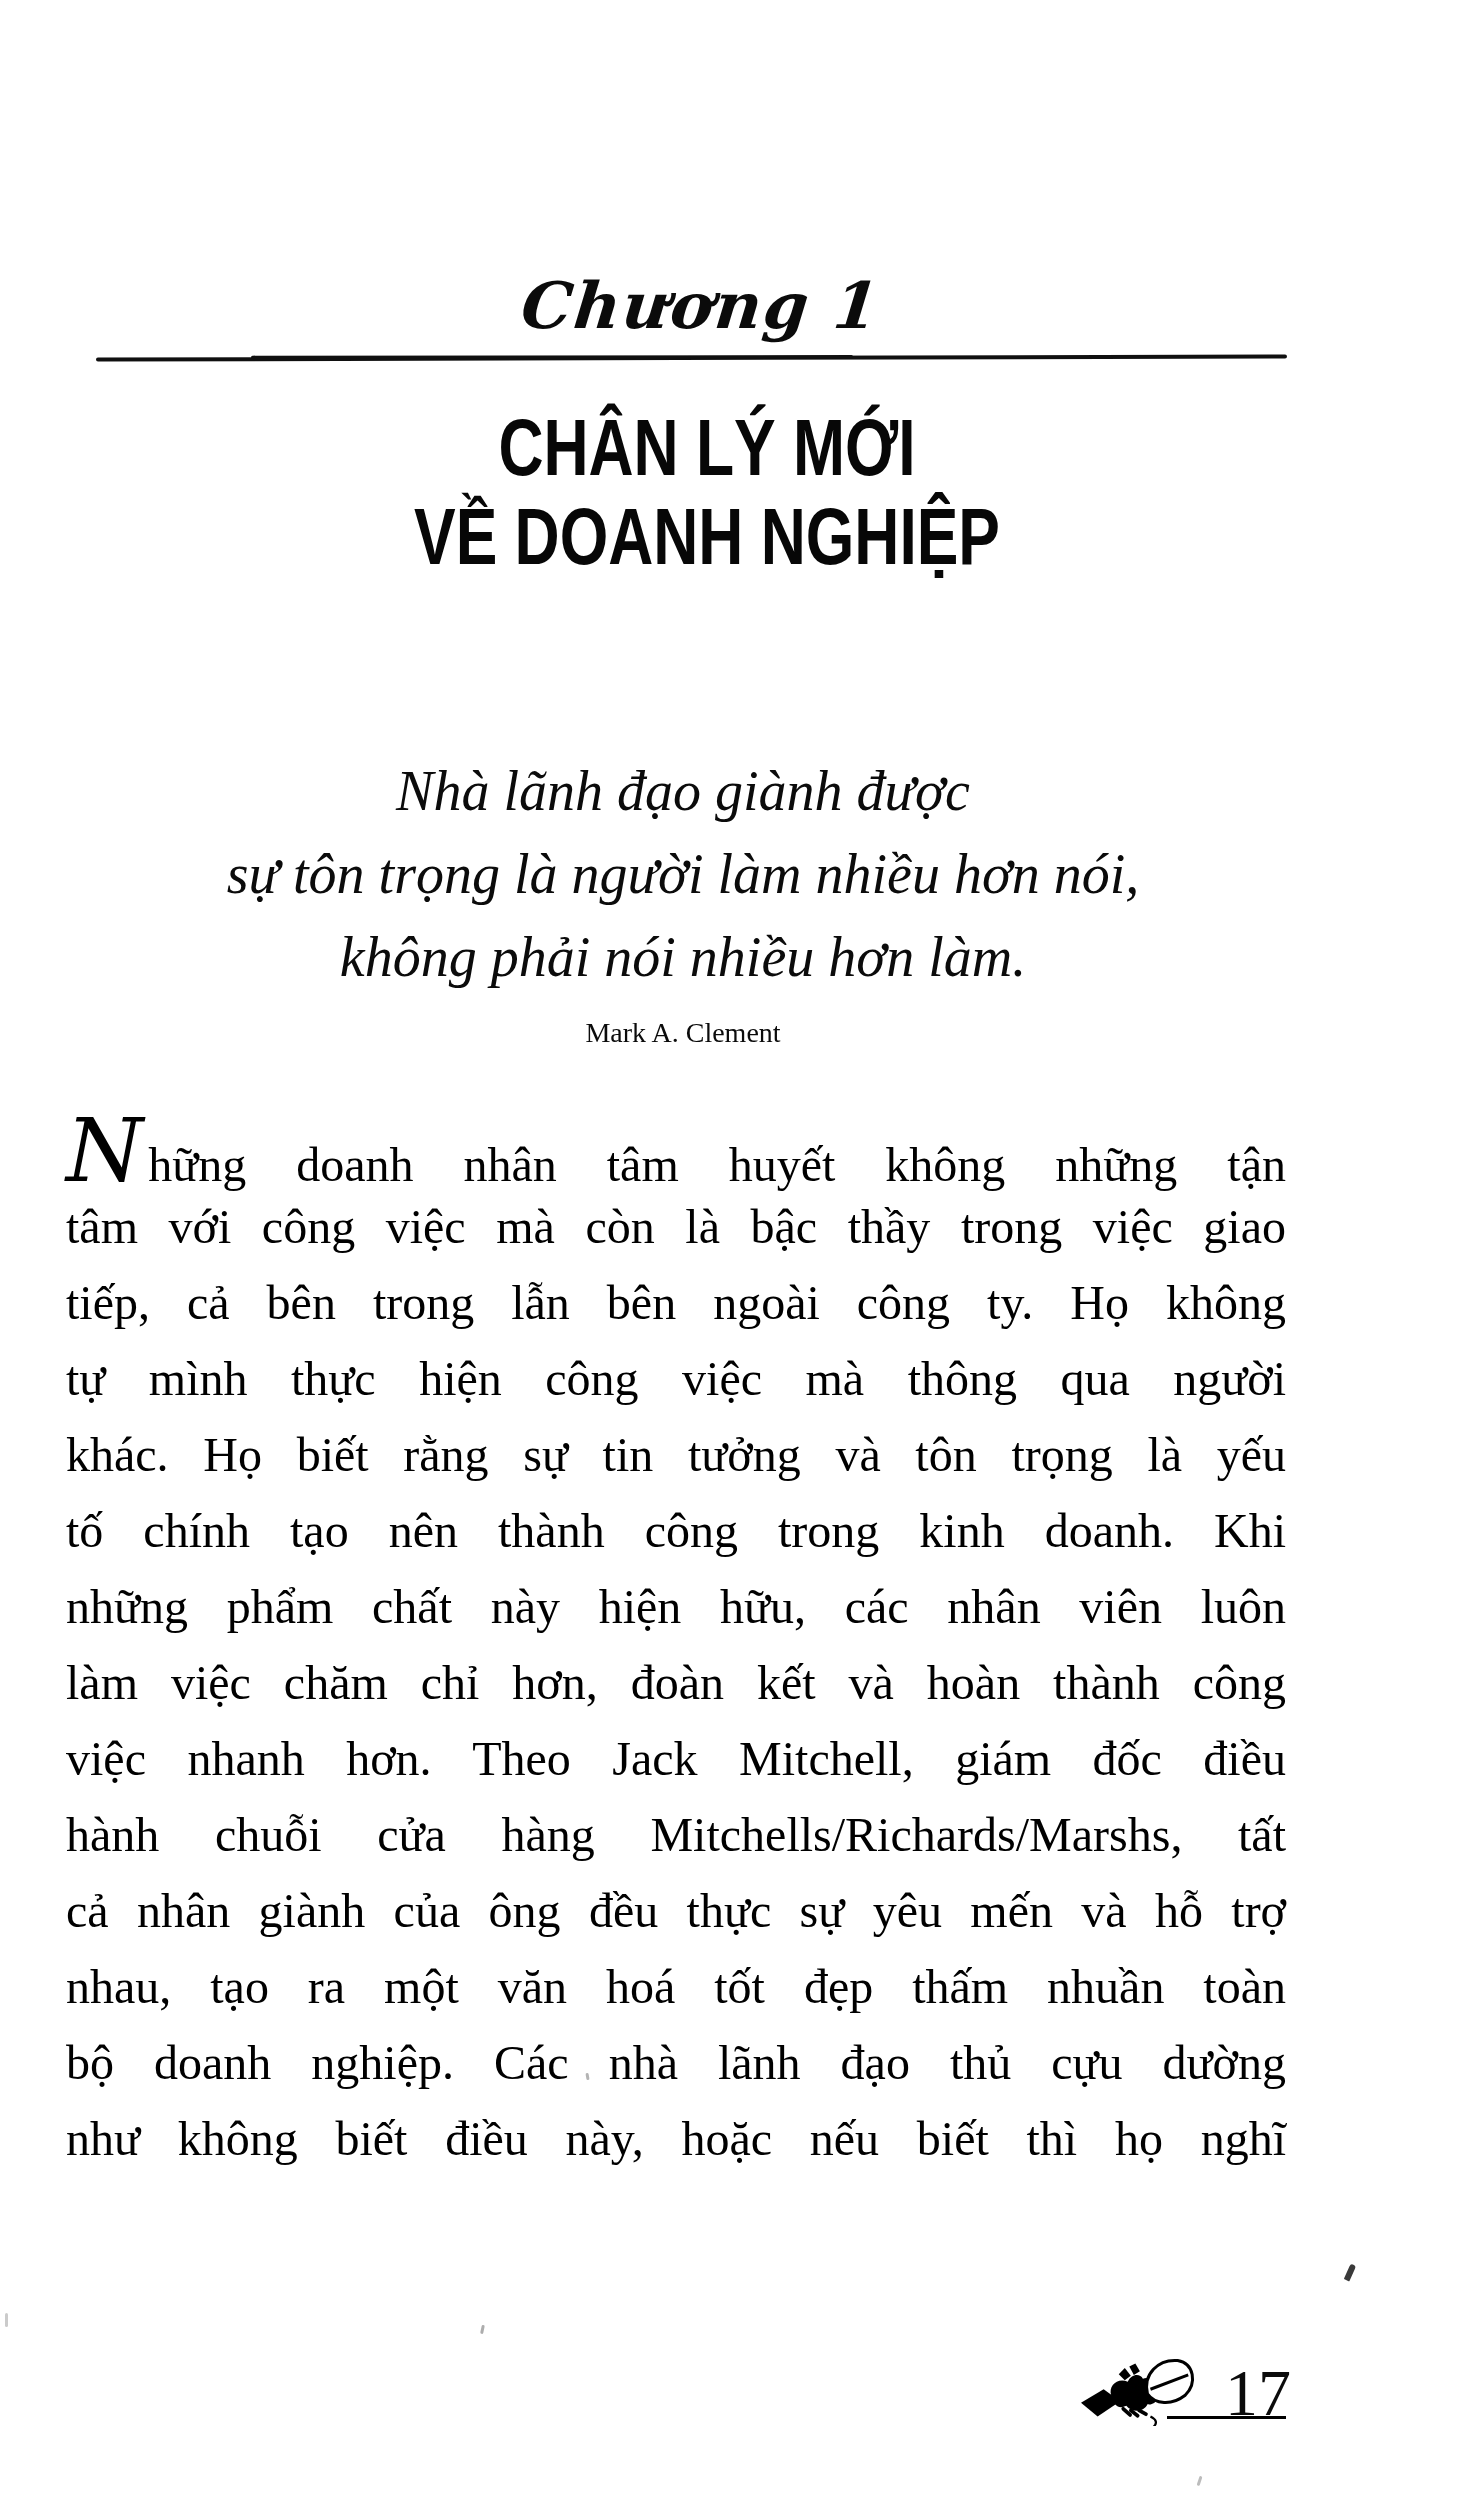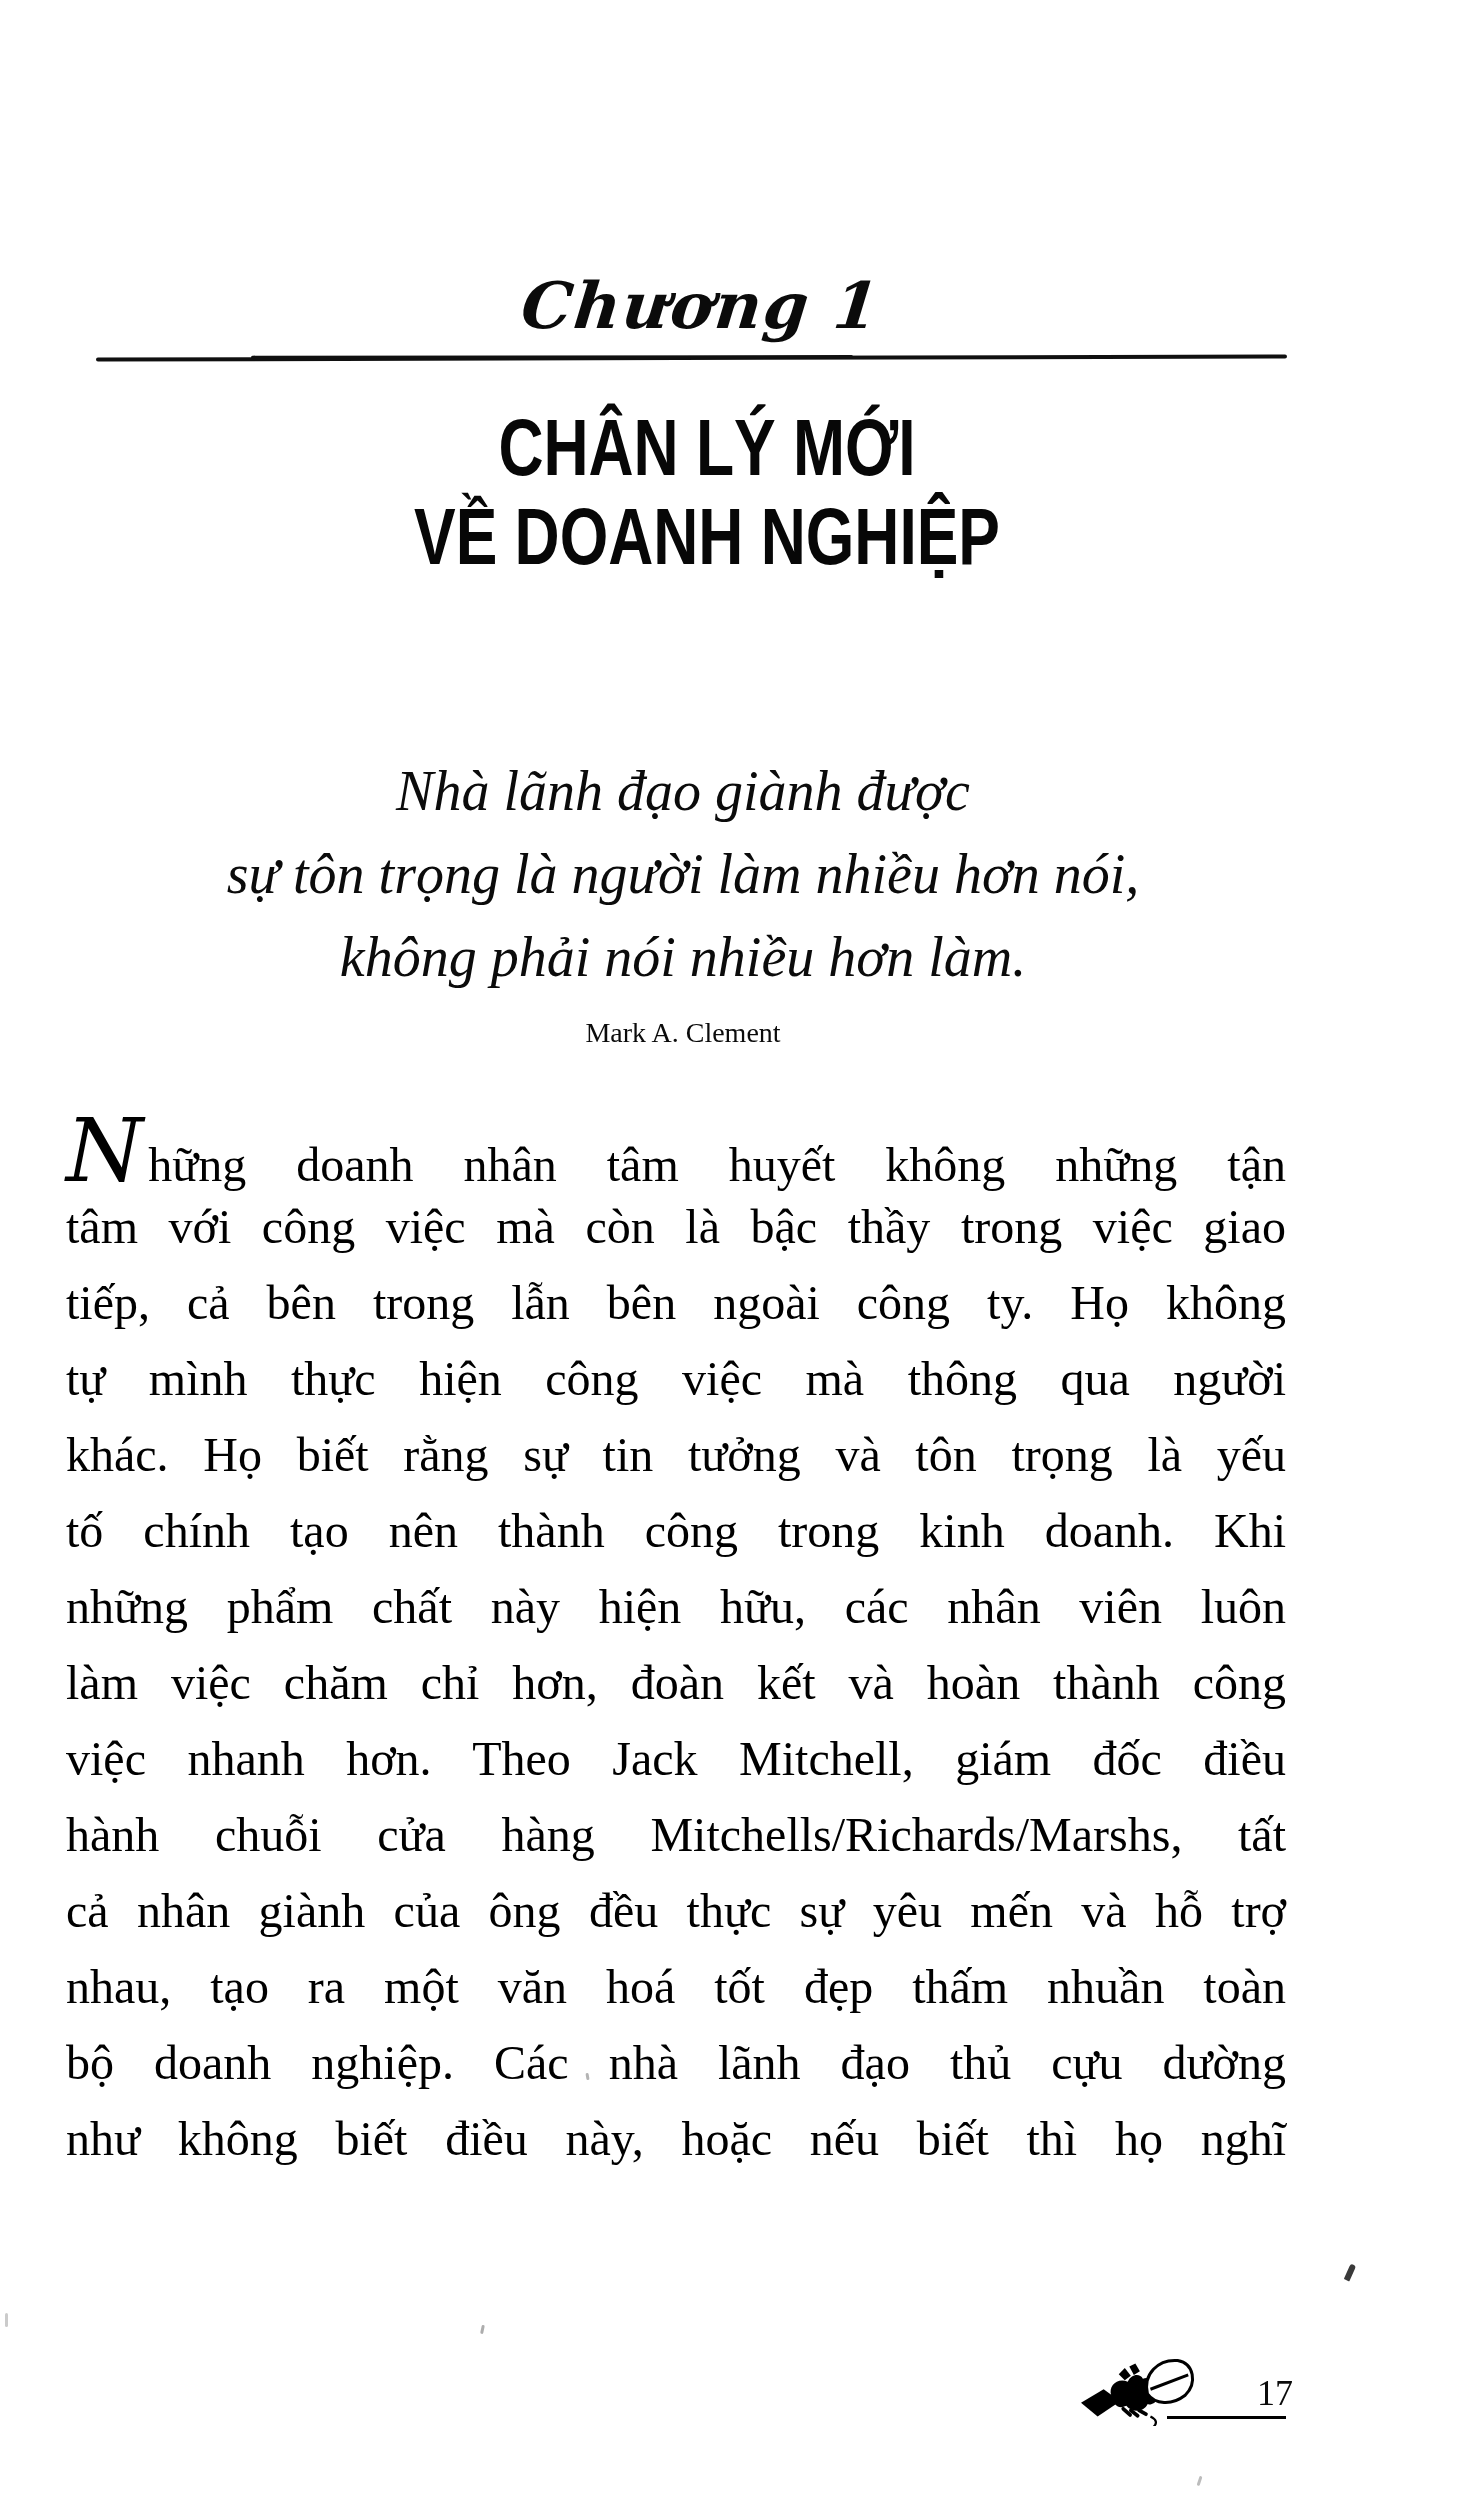--- a/index.html
+++ b/index.html
@@ -123,23 +123,23 @@
   .footer-underline {
     position: absolute;
     left: 1167px;
     top: 2416px;
     width: 119px;
     height: 3.4px;
     background: #000;
   }
   .pagenum {
     position: absolute;
-    left: 1257px;
+    left: 1225px;
     top: 2368px;
-    font-size: 36px;
+    font-size: 66px;
     line-height: 50px;
     font-family: "Liberation Serif", serif;
   }
 
   
   .speck { position: absolute; background: #6a6a6a; border-radius: 1.7px; }
   .speck.s1 { left: 1347px; top: 2264px; width: 6px; height: 17px; transform: rotate(24deg); background:#3a3a3a; border-radius: 3.4px 3.4px 0.9px 0.9px; }
   .speck.s2 { left: 481px;  top: 2325px; width: 3.4px; height: 8.6px; opacity:.55; transform: rotate(12deg); }
   .speck.s3 { left: 586px;  top: 2073px; width: 3.4px; height: 6.9px;  opacity:.5;  transform: rotate(-10deg); }
   .speck.s4 { left: 5.2px;    top: 2313px; width: 2.6px; height: 13.8px; opacity:.35; }

